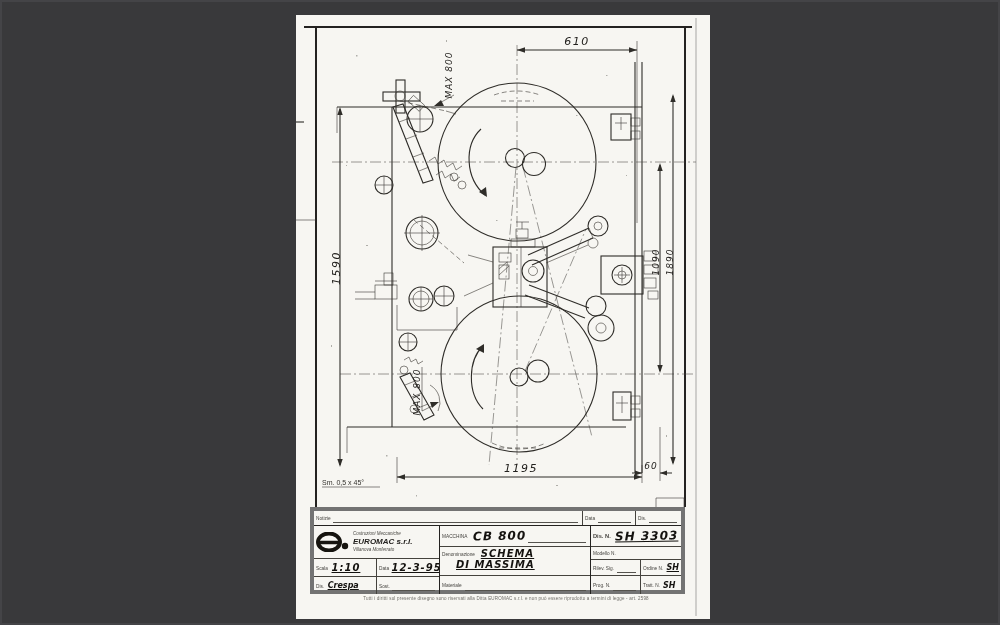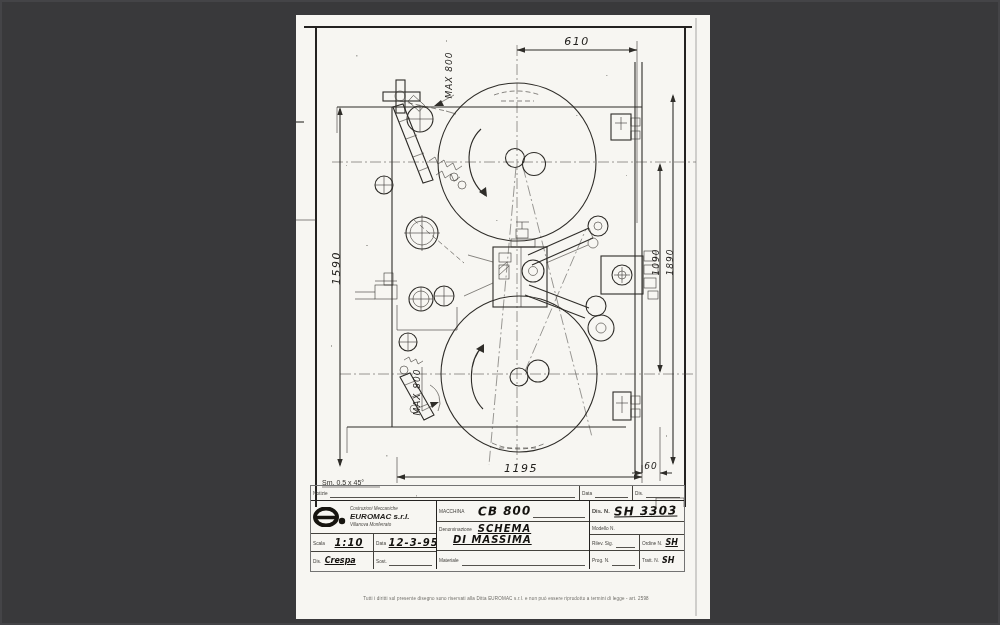--- a/index.html
+++ b/index.html
@@ -11,21 +11,21 @@
   .bd{stroke:#242220;fill:none;stroke-width:2;}
   .tn{stroke:#3a3833;fill:none;stroke-width:.6;}
   .dsh{stroke-dasharray:5 3;}
   .cl{stroke:#4a4843;fill:none;stroke-width:.55;stroke-dasharray:11 3 2 3;}
   .ar{fill:#2f2d29;stroke:none;}
   .dim{font:italic 11px "DejaVu Sans",sans-serif;fill:#23211e;letter-spacing:1.5px;}
   .dims{font:italic 9px "DejaVu Sans",sans-serif;fill:#23211e;letter-spacing:1px;}
   .note{font:7px "Liberation Sans",sans-serif;fill:#33312d;}
   .spk{fill:#6a6862;}
   
-  #tblock{position:absolute;left:14px;top:470px;width:375px;height:87px;border:1px solid #737373;box-sizing:border-box;background:transparent;color:#2a2824;}
+  #tblock{position:absolute;left:14px;top:492px;width:375px;height:87px;border:4px solid #737373;box-sizing:border-box;background:transparent;color:#2a2824;}
   .row{display:flex;box-sizing:border-box;}
   .cell{box-sizing:border-box;display:flex;align-items:center;padding:0 2px;overflow:hidden;}
   .lbl{font-size:5px;color:#45433f;white-space:nowrap;transform:scale(.95);transform-origin:left center;}
   .fl{flex:1;border-bottom:1px solid #55534e;height:60%;margin:0 2px;}
   .hw{font-family:"DejaVu Sans",sans-serif;font-style:italic;font-weight:bold;color:#14120f;white-space:nowrap;}
   .hw-lg{font-size:12px;letter-spacing:1px;transform:rotate(-1deg);}
   .hw-md{font-size:10px;letter-spacing:1px;}
   .hw-sm{font-size:8px;}
   .bb{border-bottom:1px solid #44423d;}
   .br{border-right:1px solid #44423d;}
@@ -302,21 +302,21 @@
             </svg>
             <div class="co">
               <div class="c1">Costruzioni Meccaniche</div>
               <div class="c2">EUROMAC s.r.l.</div>
               <div class="c3">Villanova Monferrato</div>
             </div>
           </div>
           <div class="row bb" style="height:18px;">
             <div class="cell br" style="width:63px;">
               <span class="lbl">Scala</span>
-              <span class="hw hw-md" style="margin-left:9px;text-decoration:underline;">1:10</span>
+              <span class="hw hw-md" style="margin-left:3px;text-decoration:underline;">1:10</span>
             </div>
             <div class="cell" style="flex:1;">
               <span class="lbl">Data</span>
               <span class="hw hw-md" style="margin-left:2px;text-decoration:underline;">12-3-95</span>
             </div>
           </div>
           <div class="row" style="flex:1;">
             <div class="cell br" style="width:63px;">
               <span class="lbl">Dis.</span>
               <span class="hw hw-sm" style="margin-left:3px;text-decoration:underline;">Crespa</span>
@@ -324,21 +324,21 @@
             <div class="cell" style="flex:1;">
               <span class="lbl">Sost.</span>
               <span class="fl"></span>
             </div>
           </div>
         </div>
 
         <div class="brh" style="width:152px;display:flex;flex-direction:column;">
           <div class="cell bb" style="height:21px;">
             <span class="lbl">MACCHINA</span>
-            <span class="hw hw-lg" style="margin-left:12px;">CB 800</span>
+            <span class="hw hw-lg" style="margin-left:4px;">CB 800</span>
             <span class="fl"></span>
           </div>
           <div class="bb" style="height:29px;padding:1px 2px;box-sizing:border-box;">
             <div style="display:flex;align-items:center;">
               <span class="lbl">Denominazione</span>
               <span class="hw hw-md" style="margin-left:4px;text-decoration:underline;">SCHEMA</span>
             </div>
             <div style="display:flex;">
               <span class="hw hw-md" style="margin-left:14px;text-decoration:underline;">DI MASSIMA</span>
             </div>

